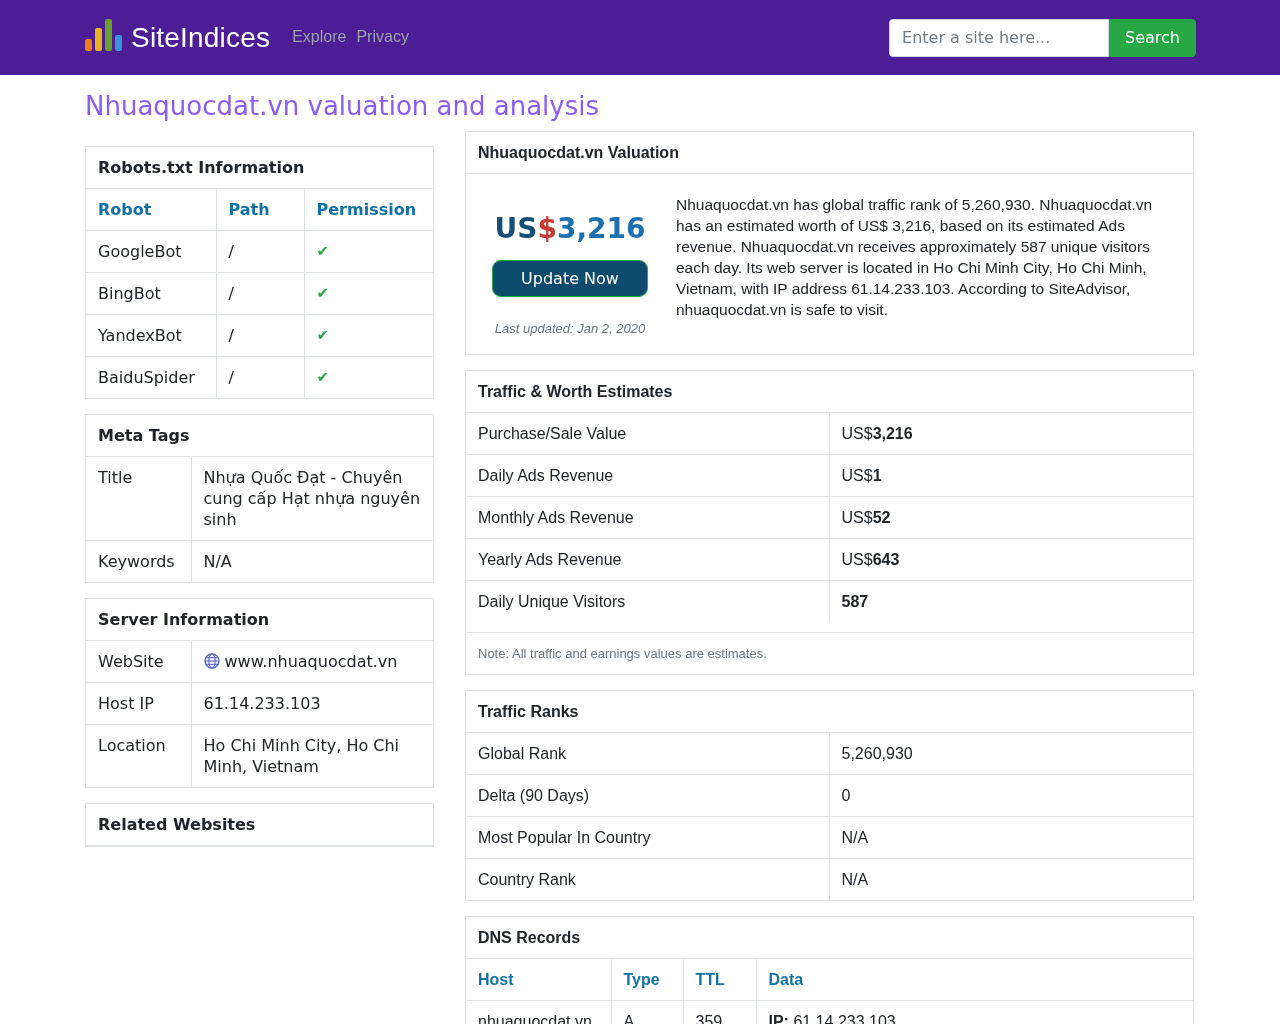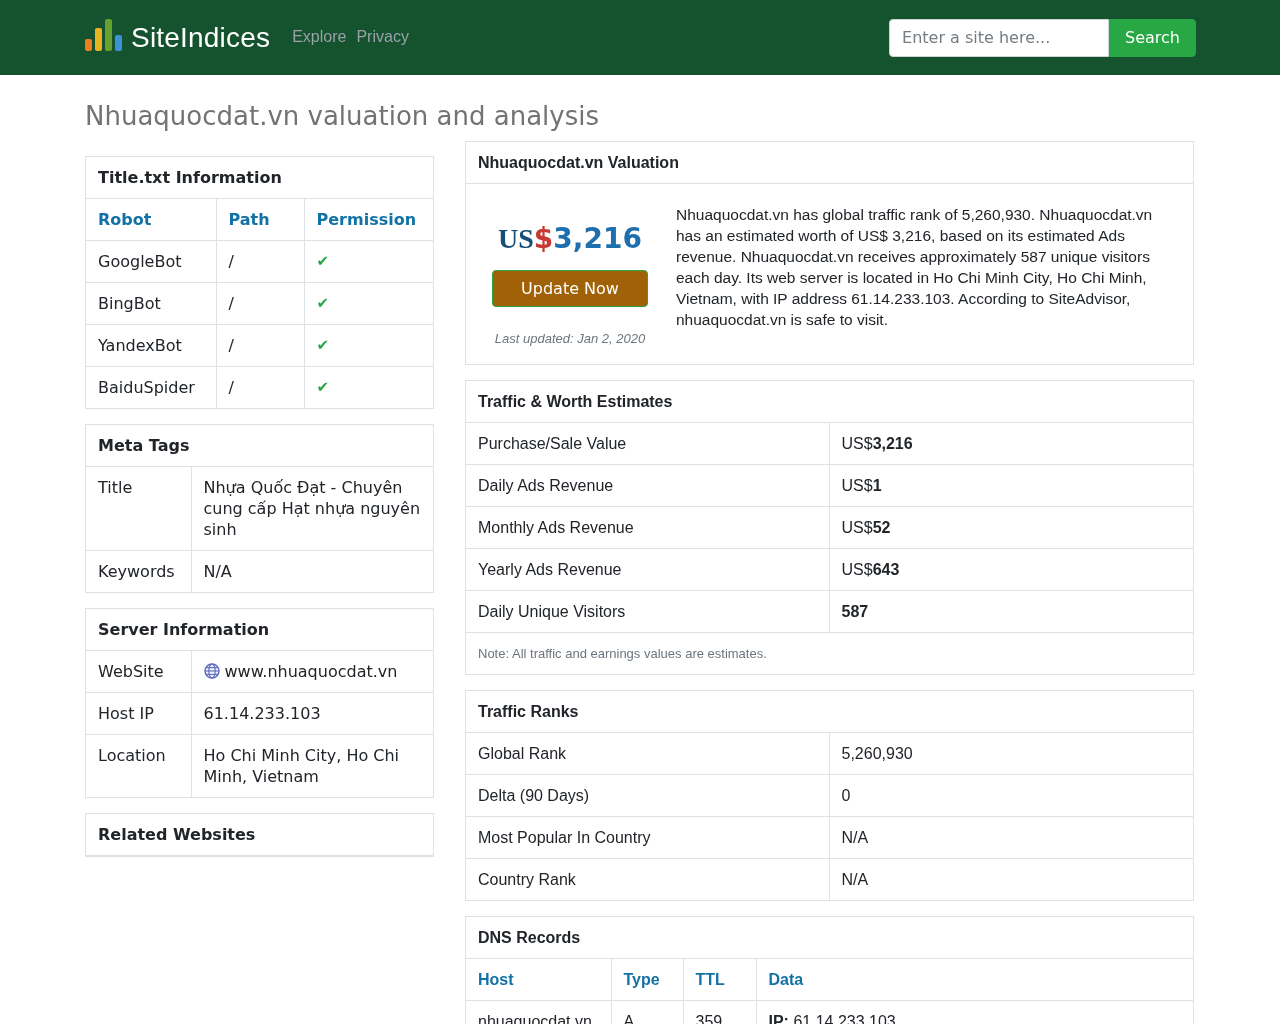--- a/index.html
+++ b/index.html
@@ -1,40 +1,40 @@
 <!DOCTYPE html>
 <html><head>
 <meta charset="utf-8">
 <style>
   * { margin:0; padding:0; box-sizing:border-box; }
   html,body { width:1280px; height:1024px; overflow:hidden; background:#ffffff;
     font-family:"Liberation Sans", sans-serif; color:#212529; }
 
   
-  .topbar { height:75px; background:#14532d; display:flex; align-items:center; padding:0 84px 0 85px; }
+  .topbar { height:75px; background:#4c1d95; display:flex; align-items:center; padding:0 84px 0 85px; }
   .brand { display:flex; align-items:flex-end; gap:9px; cursor:pointer; }
   .brand-bars { display:flex; align-items:flex-end; gap:3px; height:32px; padding-bottom:3px; }
   .brand-bars span { width:7px; border-radius:2px; display:block; }
   .bar1 { height:12px; background:#ee7d1e; }
   .bar2 { height:23px; background:#e7b41f; }
   .bar3 { height:32px; background:#69a131; }
   .bar4 { height:16px; background:#3a92d8; }
   .brand-text { color:#ffffff; font-size:28px; font-family:"Liberation Sans",sans-serif; letter-spacing:.2px; line-height:1; padding-bottom:2px; }
   .topnav { display:flex; gap:10px; margin-left:22px; padding-bottom:1px; }
   .topnav a { color:#9aa1a8; font-size:16px; text-decoration:none; cursor:pointer; }
   .searchbox { margin-left:auto; display:flex; }
   .searchbox input { width:220px; height:38px; border:1px solid #ced4da; border-radius:4px 0 0 4px;
      padding:0 12px; font-size:16px; color:#495057; outline:none; font-family:"DejaVu Sans",sans-serif;margin-left:24px; }
   .searchbox input::placeholder { color:#757d84; }
   .searchbox button { height:38px; padding:0 15px; background:#28a745; color:#fff; border:1px solid #28a745;
      border-radius:0 4px 4px 0; font-size:16px; cursor:pointer; font-family:"DejaVu Sans",sans-serif; }
 
   
   .container { width:1110px; margin:0 auto 0 85px; }
-  h1 { font-family:"DejaVu Sans",sans-serif; font-size:26px; font-weight:400; margin:26px 0 10px 0; color:#737373; }
+  h1 { font-family:"DejaVu Sans",sans-serif; font-size:26px; font-weight:400; margin:16px 0 10px 0; color:#8b5cf6; }
   .cols { display:flex; gap:31px; align-items:flex-start; }
   .col-left { width:349px; flex:none; font-family:"DejaVu Sans",sans-serif; }
   .col-right { width:729px; flex:none; font-family:"Liberation Sans",sans-serif; }
   .col-left .card:first-child { margin-top:15px; }
 
   .card { border:1px solid #dee2e6; background:#fff; margin-bottom:15px; }
   .card-hd { padding:10px 12px; font-weight:700; font-size:16px; line-height:21px; border-bottom:1px solid #dee2e6; }
 
   table { border-collapse:collapse; width:100%; }
   td, th { padding:10px 12px; font-size:16px; line-height:21px; text-align:left; vertical-align:top; font-weight:400; }
@@ -46,33 +46,33 @@
   
   .t-robots td:first-child { width:130px; }
   .t-robots td:nth-child(2) { width:88px; }
   .t-kv td:first-child { width:105px; }
   .globe { vertical-align:-2px; margin-right:5px; }
 
   
   .val-body { display:flex; padding:18px 16px 18px 16px; }
   .val-left { width:160px; flex:none; text-align:center; margin:20px 12px 0 8px; }
   .price { font-family:"DejaVu Sans",sans-serif; font-size:28px; font-weight:700; white-space:nowrap; }
-  .price .us { color:#174e78;font-family:Liberation Serif, serif; }
+  .price .us { color:#174e78; }
   .price .dollar { color:#c53a32; }
   .price .amt { color:#1d6fad; }
-  .update-btn { margin-top:15px; background:#a16207; border:1px solid #28a745; color:#fff;
-     font-size:16px; padding:8px 28px; border-radius:4px; cursor:pointer; font-family:"DejaVu Sans",sans-serif; }
+  .update-btn { margin-top:15px; background:#0c4a6e; border:1px solid #28a745; color:#fff;
+     font-size:16px; padding:8px 28px; border-radius:9px; cursor:pointer; font-family:"DejaVu Sans",sans-serif; }
   .last-upd { margin-top:24px; font-style:italic; color:#6c757d; font-size:13px; white-space:nowrap; }
   .val-text { flex:1; font-size:15.5px; line-height:21px; padding:2px 4px 0 14px; color:#212529; }
 
   
   .t-rkv td:first-child { width:363px; }
   .t-rkv td:nth-child(2) { font-weight:400; }
   .b { font-weight:700; }
-  .note-row { border-top:1px solid #dee2e6; padding:13px 12px; color:#6c757d; font-size:13px; }
+  .note-row { border-top:1px solid #dee2e6; padding:13px 12px; color:#6c757d; font-size:13px;margin-top:10px; }
 
   
   .t-dns td:nth-child(1), .t-dns th:nth-child(1) { width:145px; }
   .t-dns td:nth-child(2), .t-dns th:nth-child(2) { width:72px; }
   .t-dns td:nth-child(3), .t-dns th:nth-child(3) { width:73px; }
 </style>
 </head>
 <body>
 
 <div class="topbar">
@@ -96,21 +96,21 @@
 </div>
 
 <div class="container">
   <h1>Nhuaquocdat.vn valuation and analysis</h1>
 
   <div class="cols">
 
     <div class="col-left">
 
       <div class="card">
-        <div class="card-hd">Title.txt Information</div>
+        <div class="card-hd">Robots.txt Information</div>
         <table class="t-robots">
           <tbody>
               <tr>
             <td class="th-blue">Robot</td>
             <td class="th-blue">Path</td>
             <td class="th-blue">Permission</td>
           </tr>
           <tr>
             <td>GoogleBot</td>
             <td>/</td>

